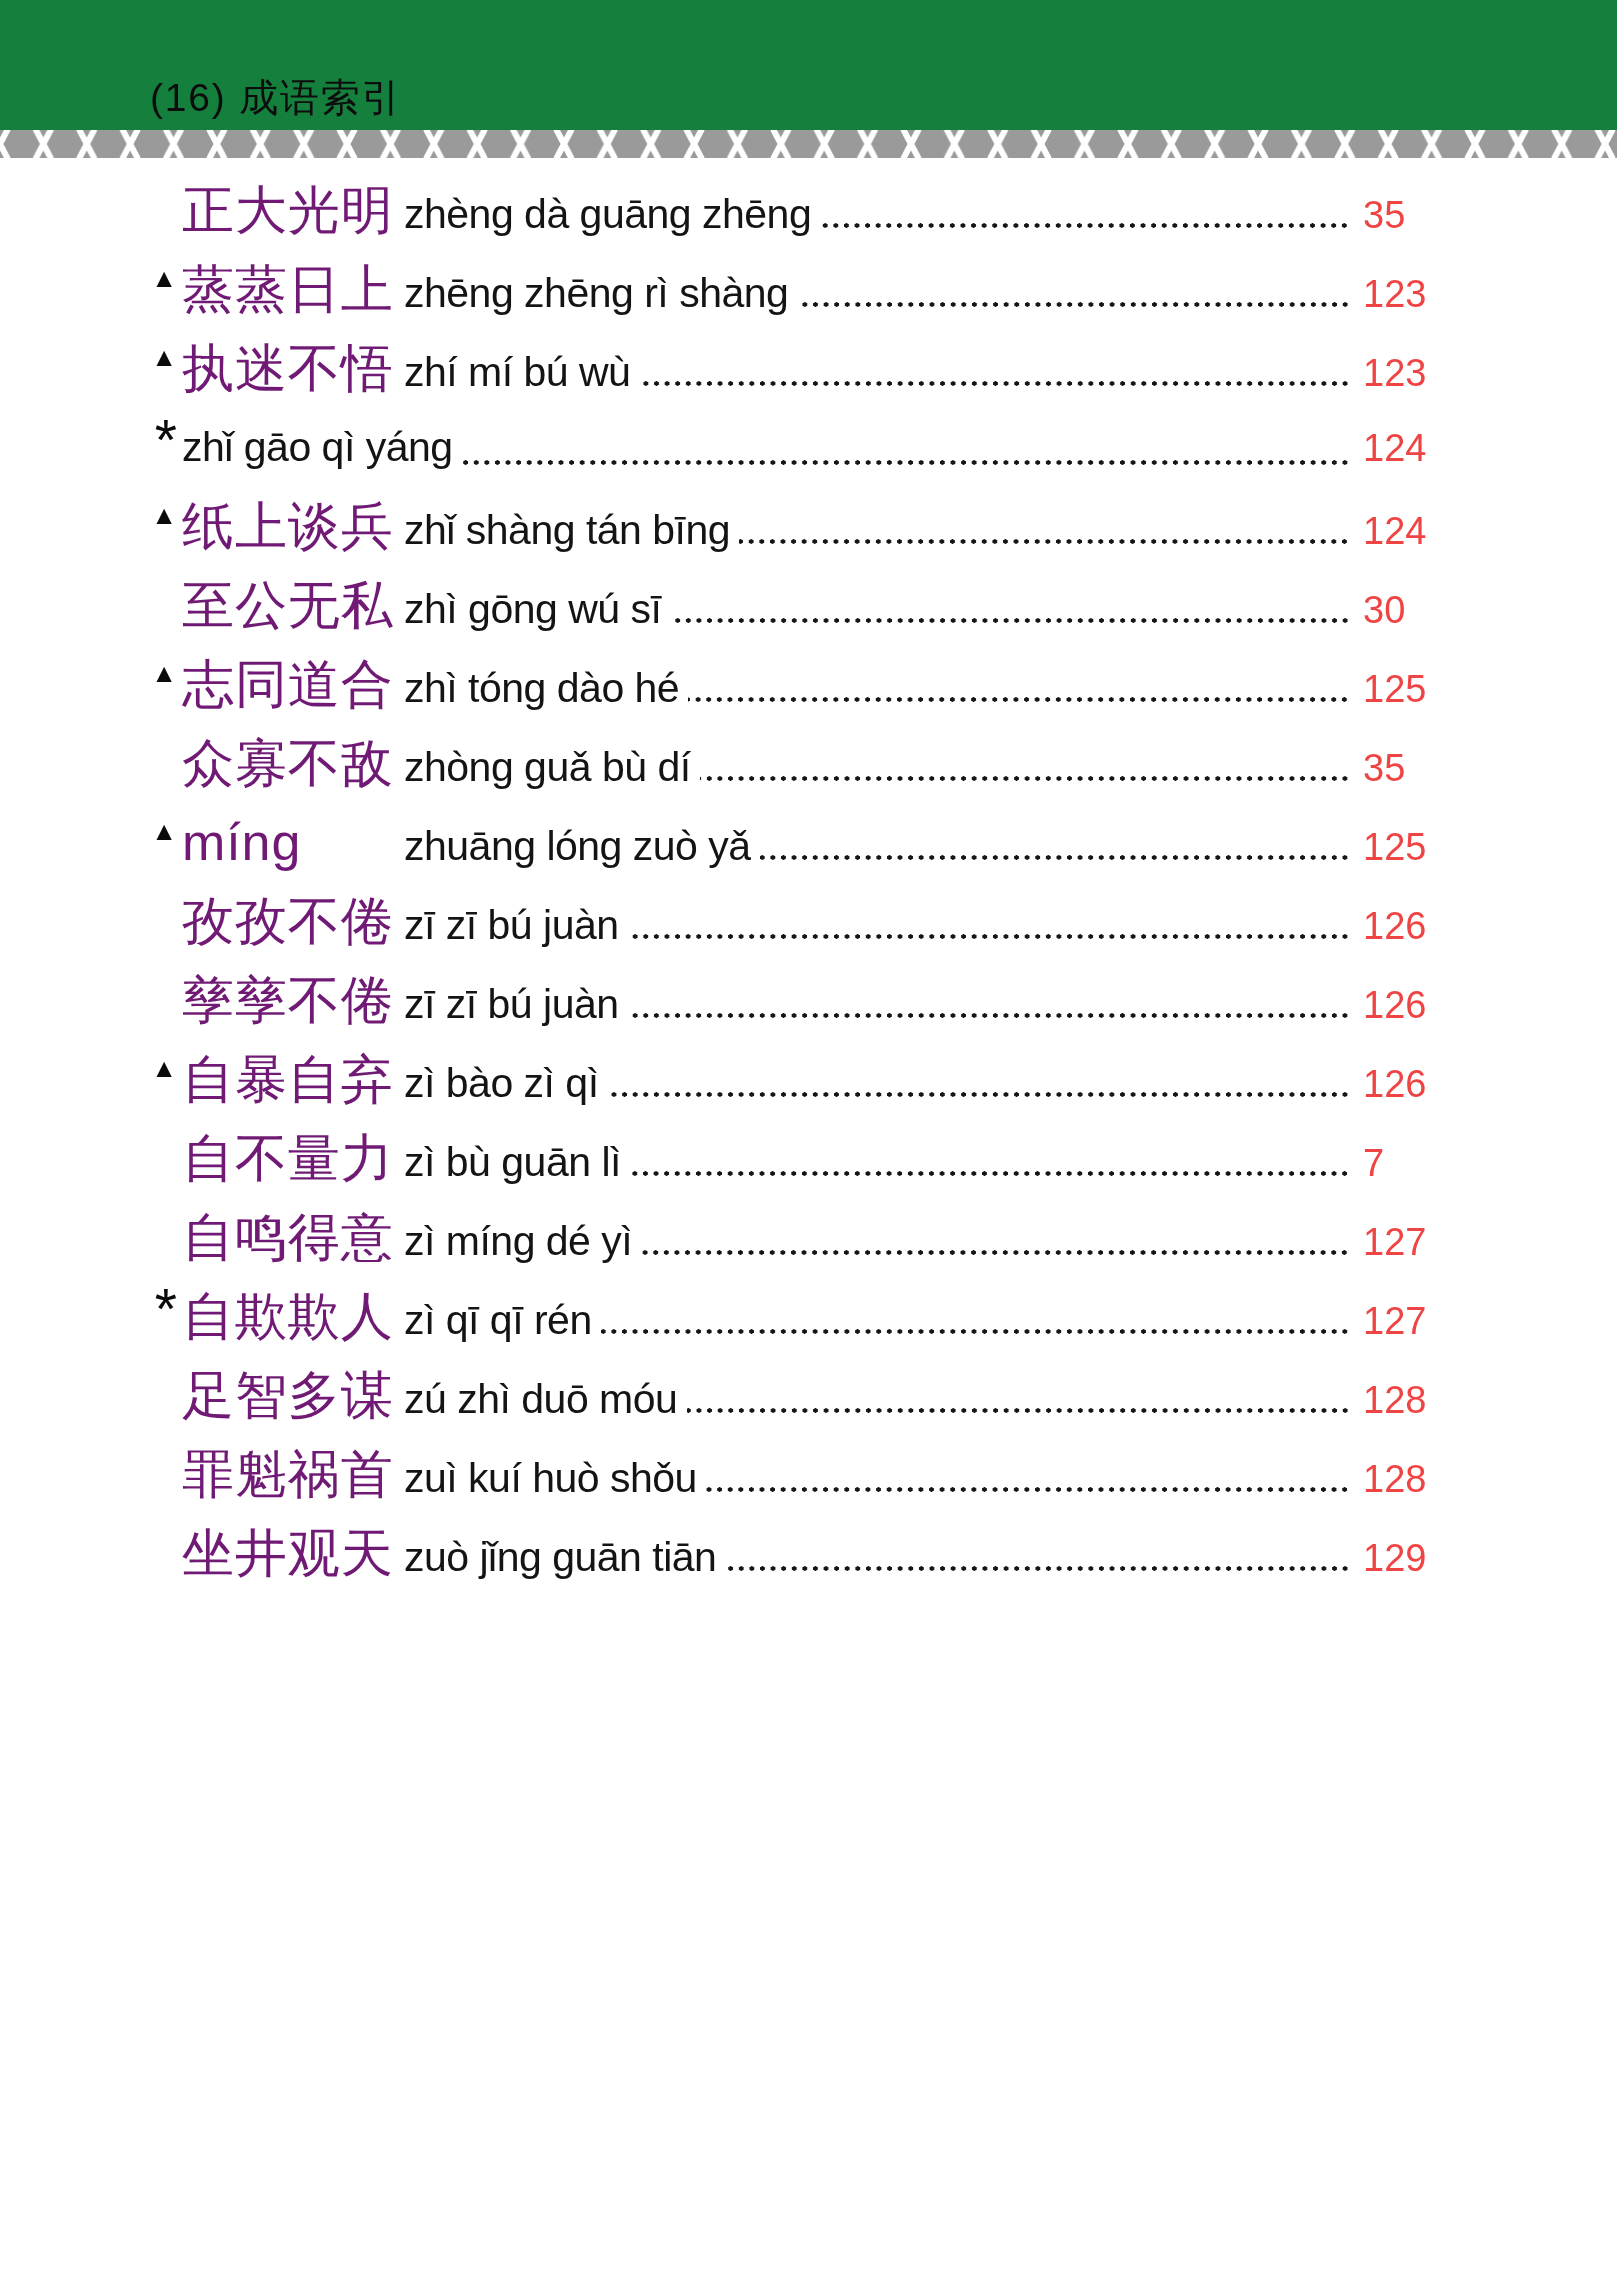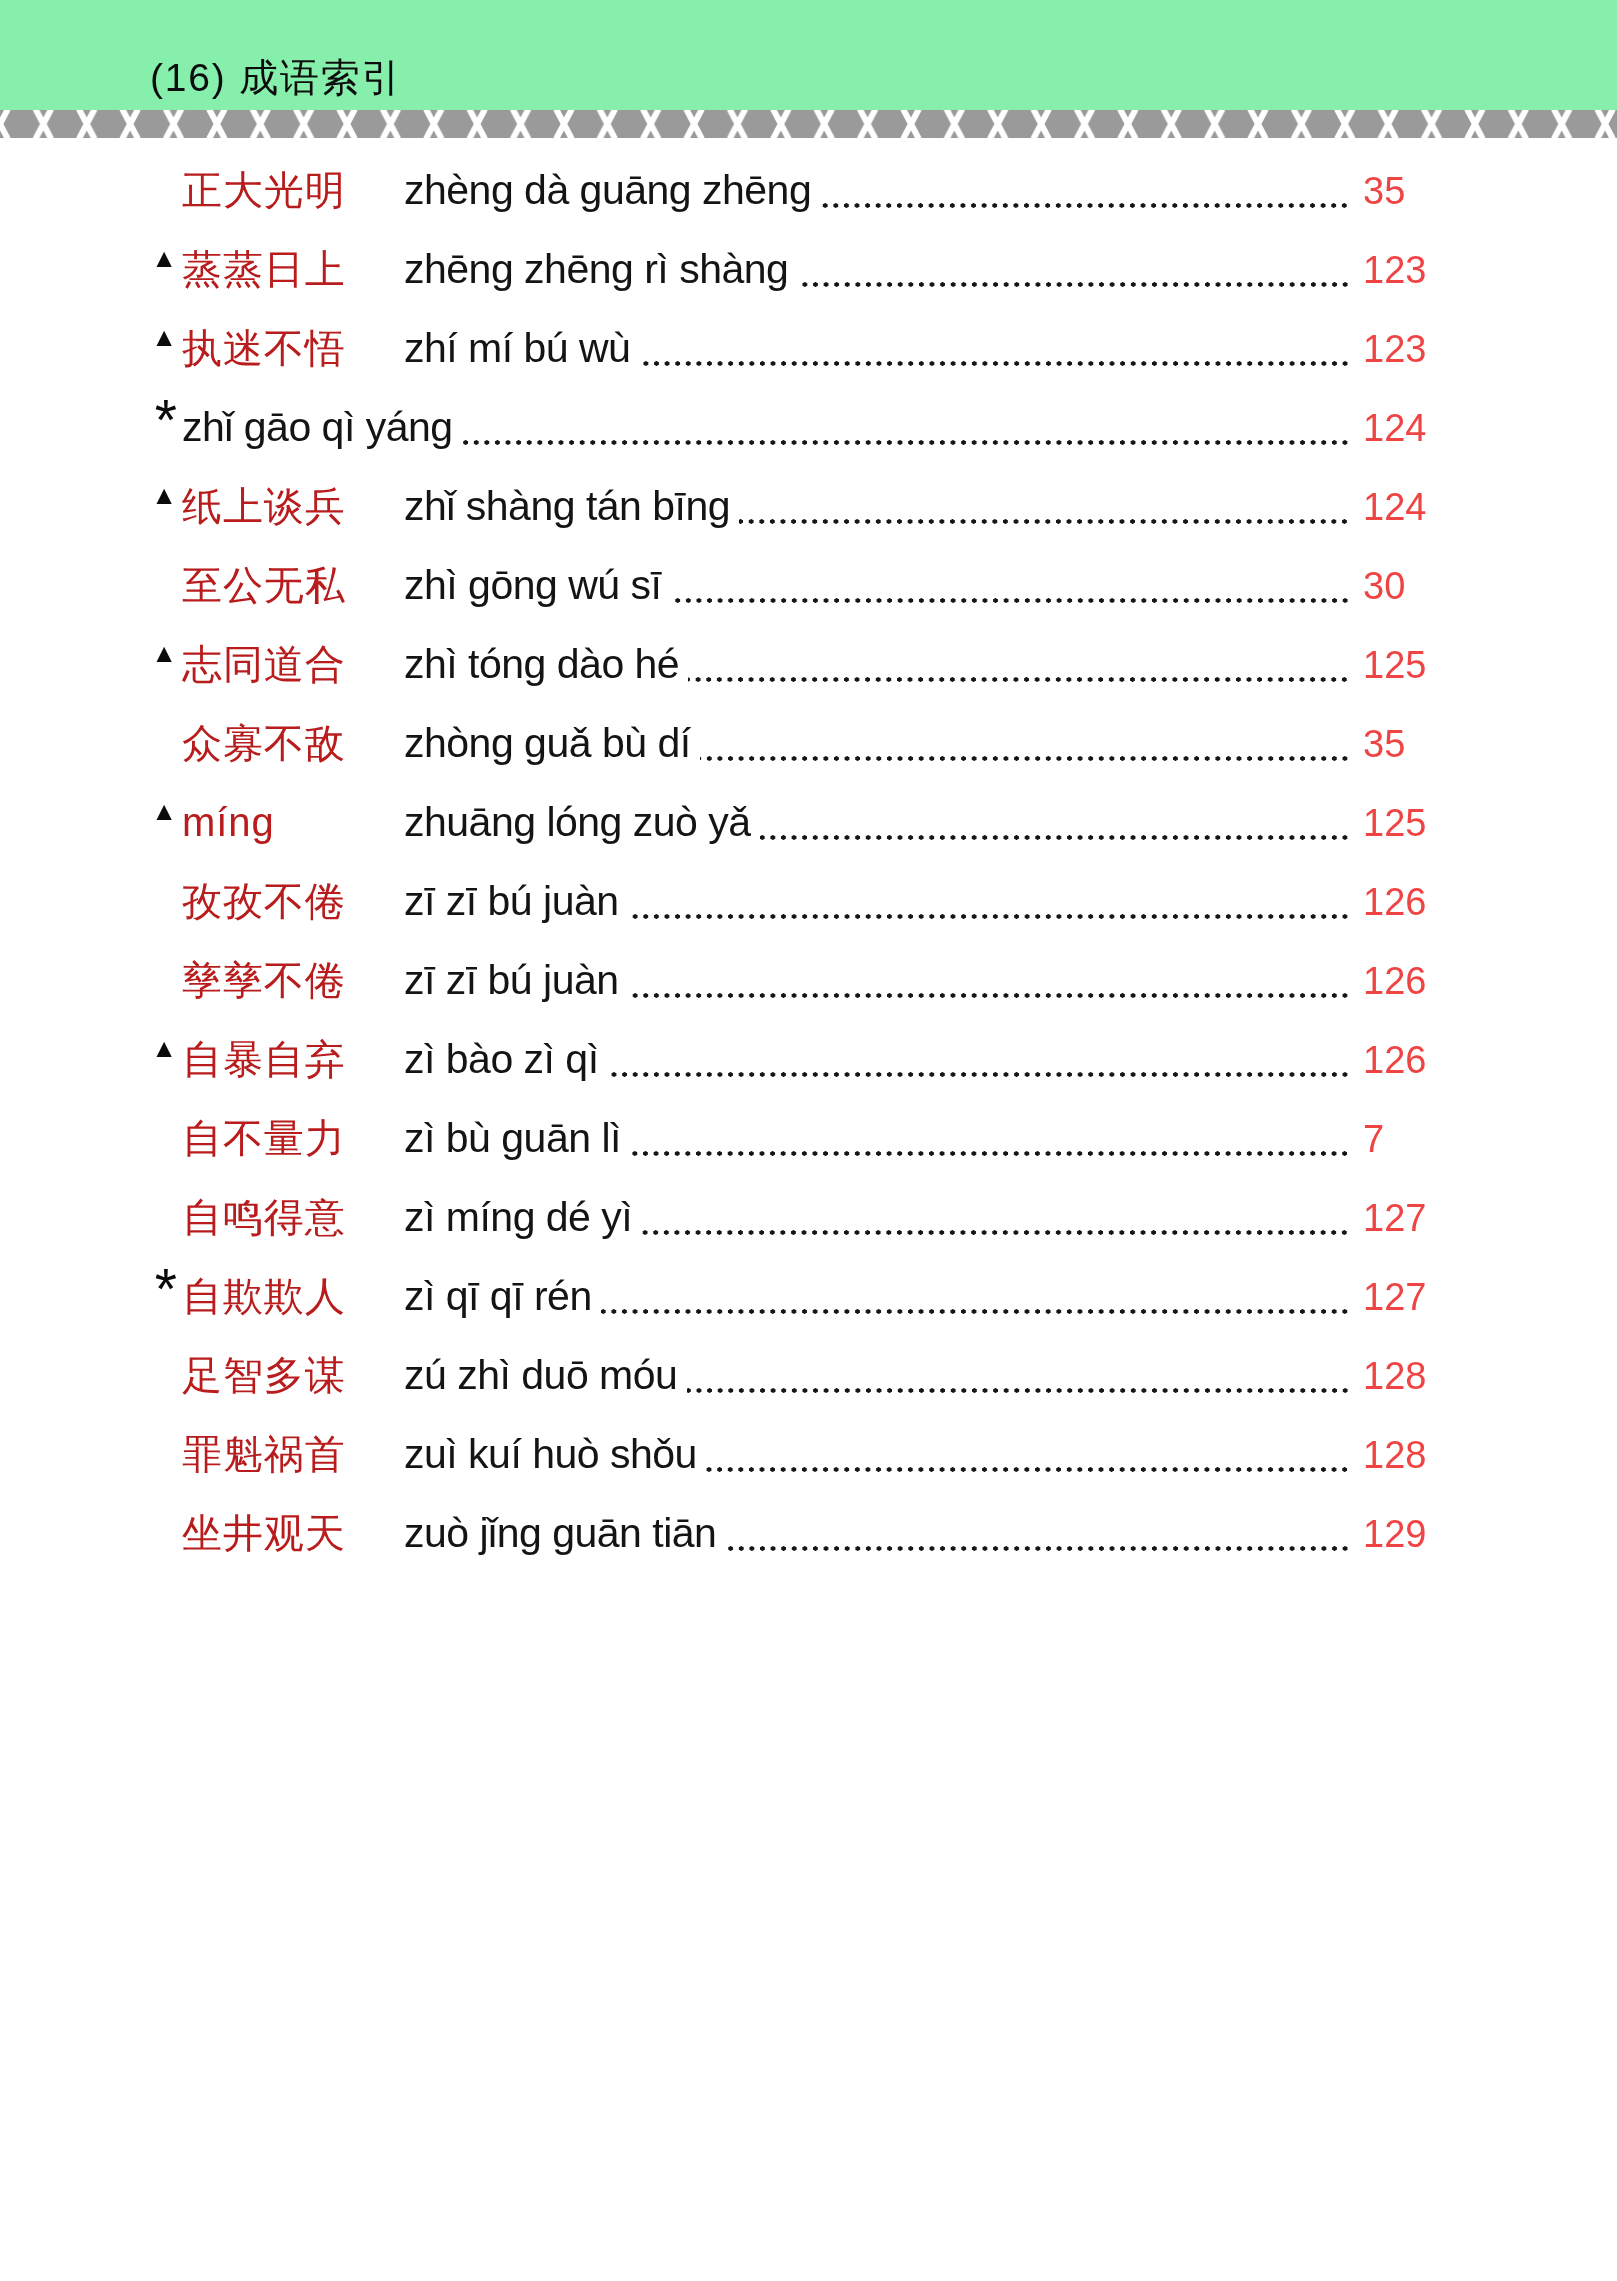--- a/index.html
+++ b/index.html
@@ -11,22 +11,22 @@
     position: relative;
     width: 1618px;
     height: 2281px;
     background: #ffffff;
     overflow: hidden;
   }
 
   
   .header {
     position: relative;
-    height: 110px;
-    background: #86efac;
+    height: 130px;
+    background: #15803d;
   }
   .header-title {
     position: absolute;
     left: 150px;
     bottom: 4.6px;
     font-size: 39px;
     letter-spacing: 1.8px;
     color: #0d0d0d;
     white-space: nowrap;
   }
@@ -59,25 +59,25 @@
     font-size: 26px;
     line-height: 1;
     color: #0b0b0b;
   }
   .marker.star {
     font-size: 57px;
     top: 3.7px;
   }
   .idiom {
     flex: 0 0 222px;
-    font-size: 40px;
+    font-size: 52px;
     letter-spacing: 0.9px;
     line-height: 79px;
     white-space: nowrap;
-    color: #b91c1c;
+    color: #701a75;
   }
   .pinyin {
     flex: 0 0 auto;
     font-size: 41px;
     line-height: 79px;
     white-space: nowrap;
     letter-spacing: -0.5px;
     color: #141414;
   }
   .dots {

